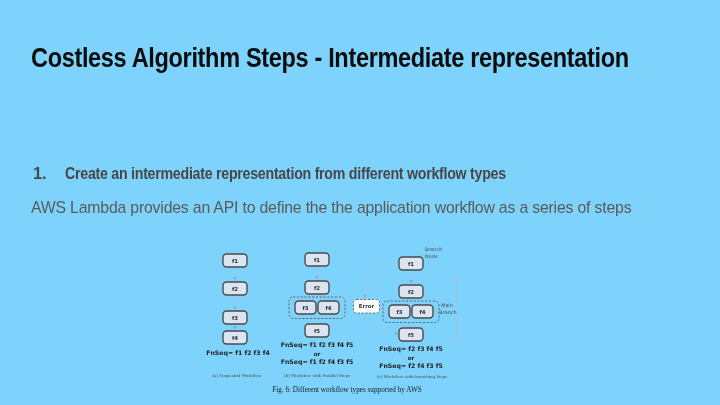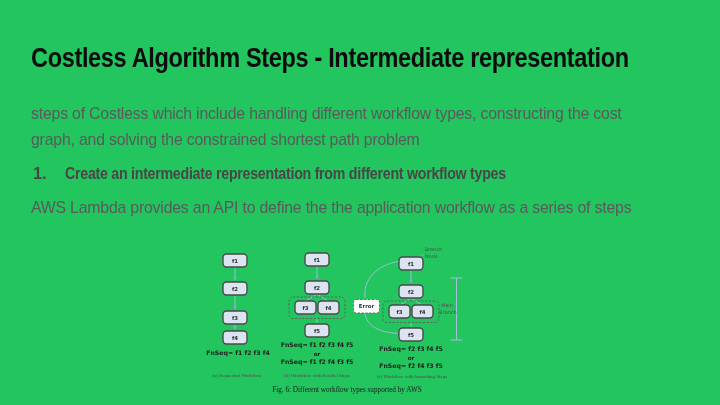--- a/index.html
+++ b/index.html
@@ -1,20 +1,20 @@
 <!DOCTYPE html>
 <html><head>
 <meta charset="utf-8">
 <style>
   html,body{margin:0;padding:0;}
   body{
     width:720px;height:405px;background:#ffffff;overflow:hidden;
     font-family:"Liberation Sans",sans-serif;position:relative;
   }
-  .slide{position:absolute;inset:0;background:#22c55e;padding-left:16px;}
+  .slide{position:absolute;inset:0;background:#7dd3fc;padding-left:16px;}
   .slide-title{
     position:absolute;left:31px;top:42px;margin:0;
     font-size:28px;font-weight:700;color:#0c0c0c;
     letter-spacing:-0.4px;white-space:nowrap;
     transform:scaleX(0.84);transform-origin:left top;
   }
   .body-text{
     position:absolute;left:31px;top:101px;margin:0;
     font-size:17px;color:#5a5a5a;line-height:26px;
   }
@@ -46,24 +46,20 @@
   .sub-caption{font-family:"Liberation Serif",serif;font-size:5px;fill:#4c4c4c;}
   .fig-caption{font-family:"Liberation Serif",serif;font-size:7.2px;fill:#1c1c1c;}
 </style>
 </head>
 <body>
 
 <div class="slide">
 
   <h1 class="slide-title">Costless Algorithm Steps - Intermediate representation</h1>
 
-  <p class="body-text">
-    <span class="body-line">steps of Costless which include handling different workflow types, constructing the cost</span>
-    <span class="body-line">graph, and solving the constrained shortest path problem</span>
-  </p>
 
   <div class="list-item">
     <span class="list-number">1.</span>
     <span class="list-text">Create an intermediate representation from different workflow types</span>
   </div>
 
   <p class="sub-text">AWS Lambda provides an API to define the the application workflow as a series of steps</p>
 
   <div class="figure-wrap">
     <svg width="280" height="160" viewBox="0 0 280 160">

